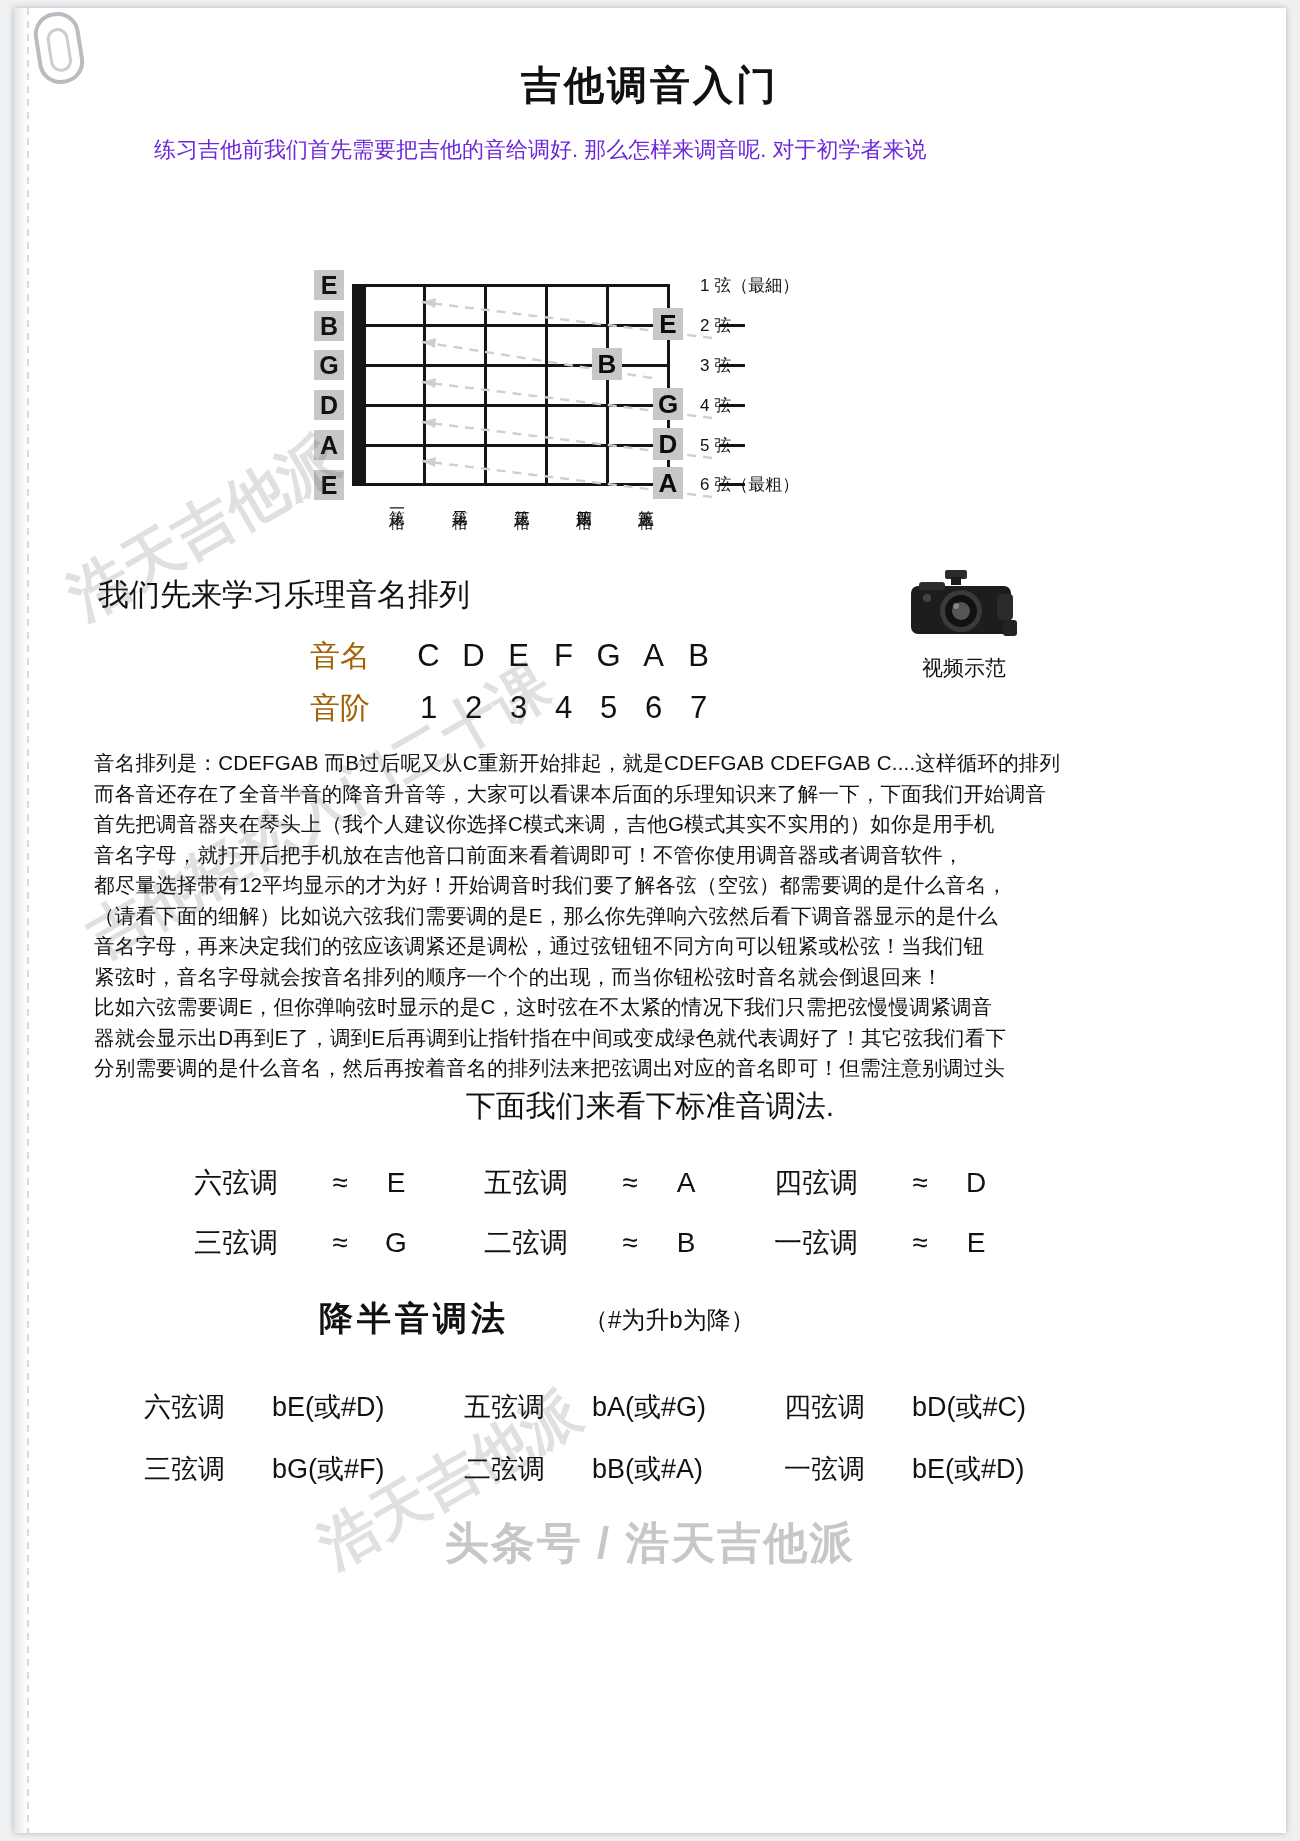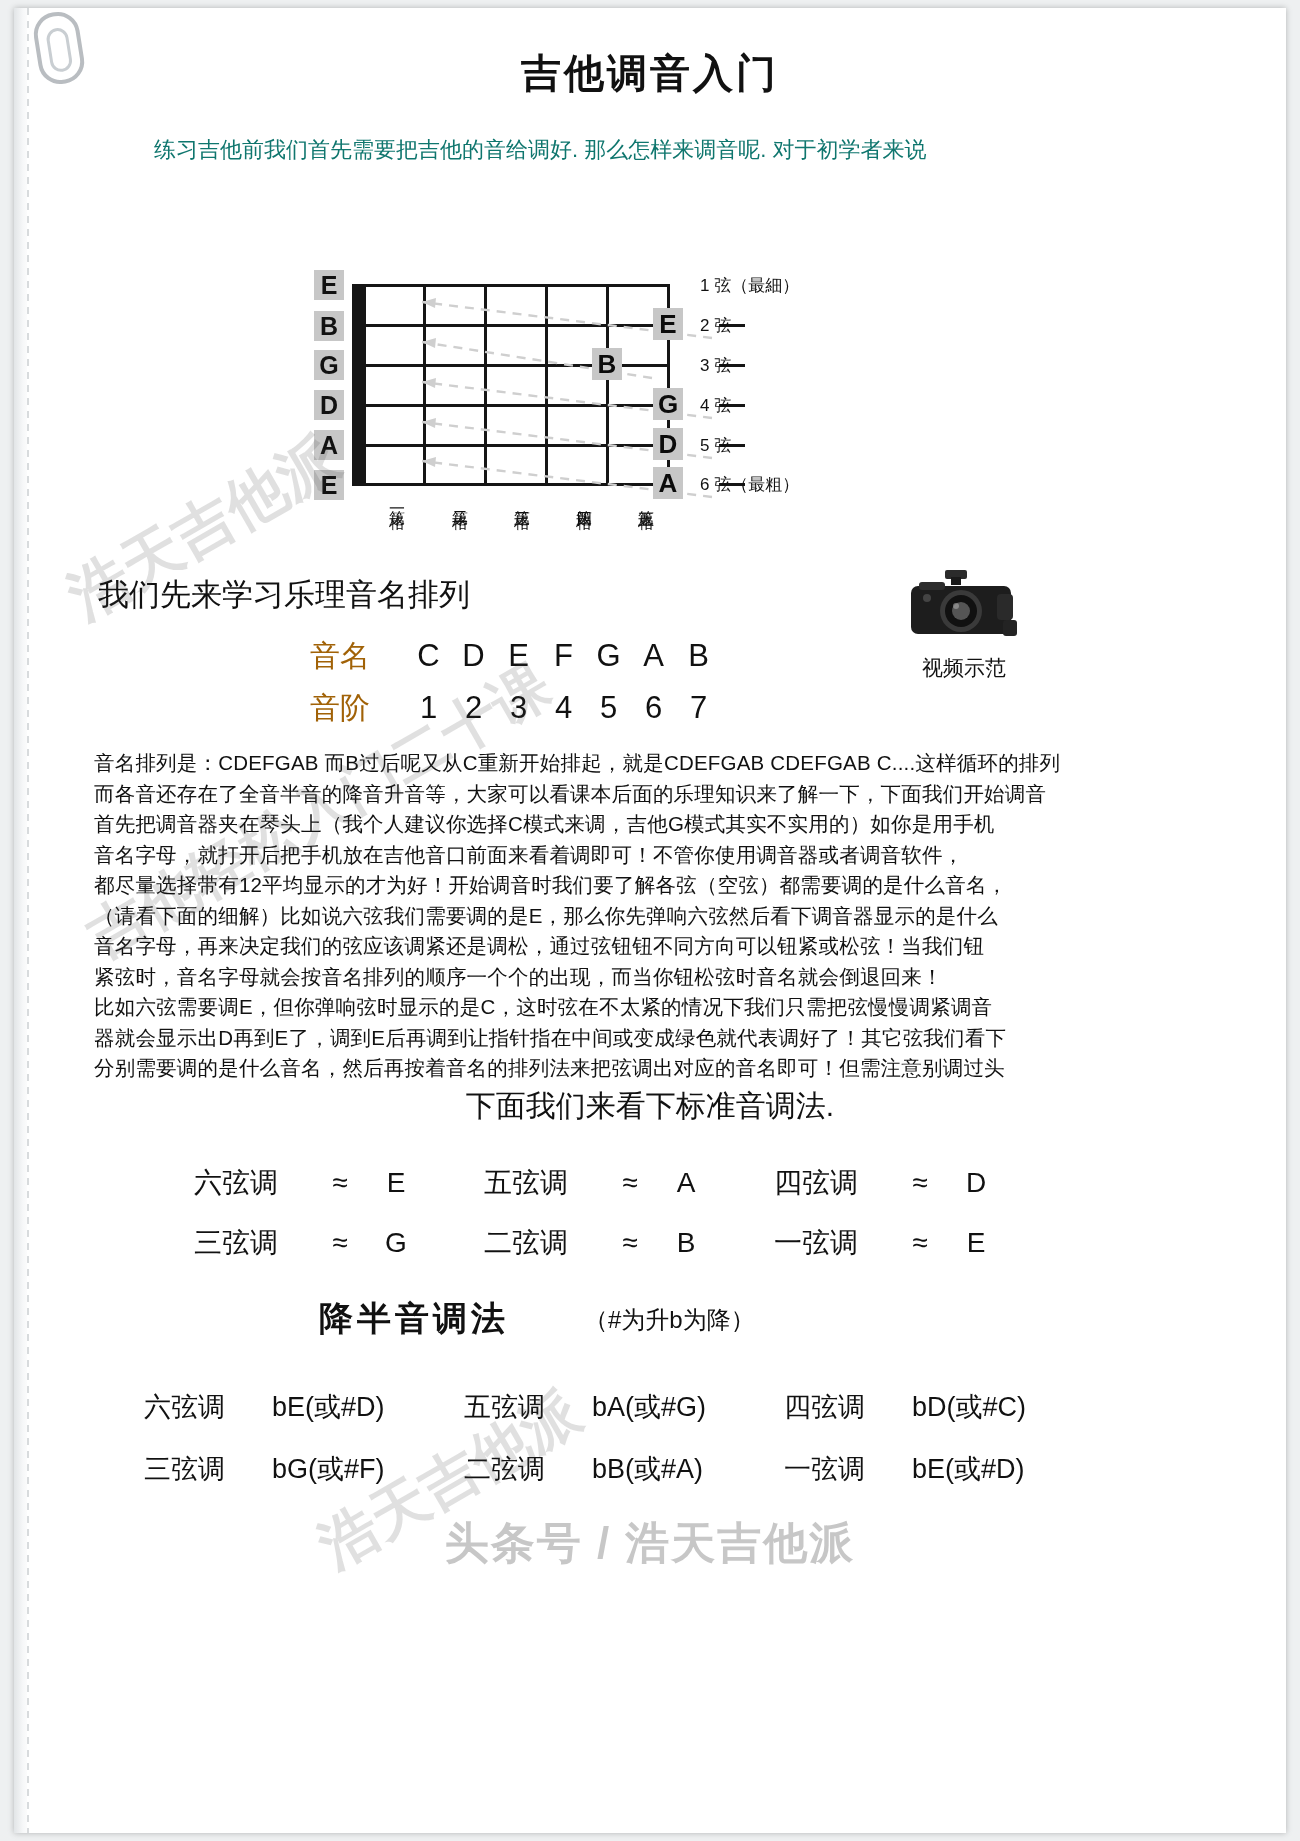--- a/index.html
+++ b/index.html
@@ -33,26 +33,26 @@
   }
   .clip:after{
     content:"";position:absolute;left:8px;top:12px;width:22px;height:44px;
     border:3px solid #c9ced2;border-radius:12px;box-sizing:border-box;
   }
 
   h1.title{
     position:absolute;left:0;right:0;top:34px;
     text-align:center;
     font-size:40px;font-weight:bold;color:#111;
-    letter-spacing:3px;margin:4px;
+    letter-spacing:3px;margin:16px;
   }
 
   .intro{
     position:absolute;left:140px;top:118px;width:930px;
-    font-size:22px;line-height:47px;color:#0f766e;
+    font-size:22px;line-height:47px;color:#6d28d9;
   }
   .intro p{margin:0;}
 
   
   .fret-wrap{position:absolute;left:300px;top:262px;width:560px;height:290px;}
   .left-notes{position:absolute;left:0;top:0;width:34px;}
   .left-notes .nb{
     width:30px;height:30px;line-height:30px;text-align:center;
     font-size:25px;font-weight:bold;color:#111;background:#c7c7c7;
     position:absolute;left:0;

